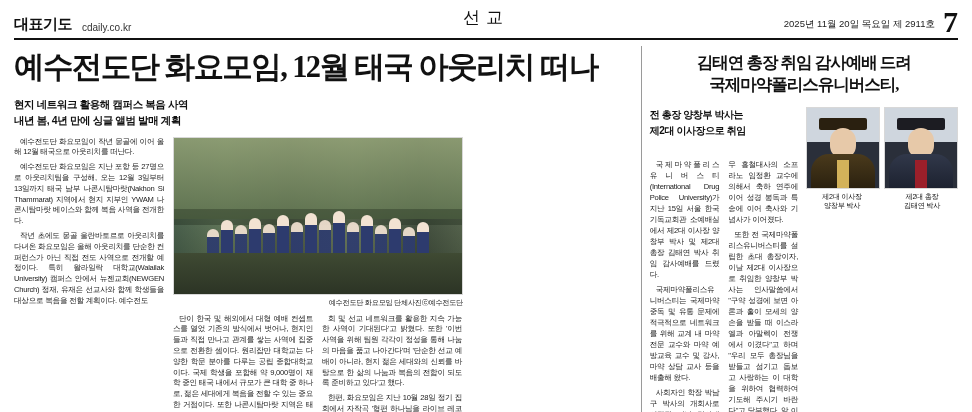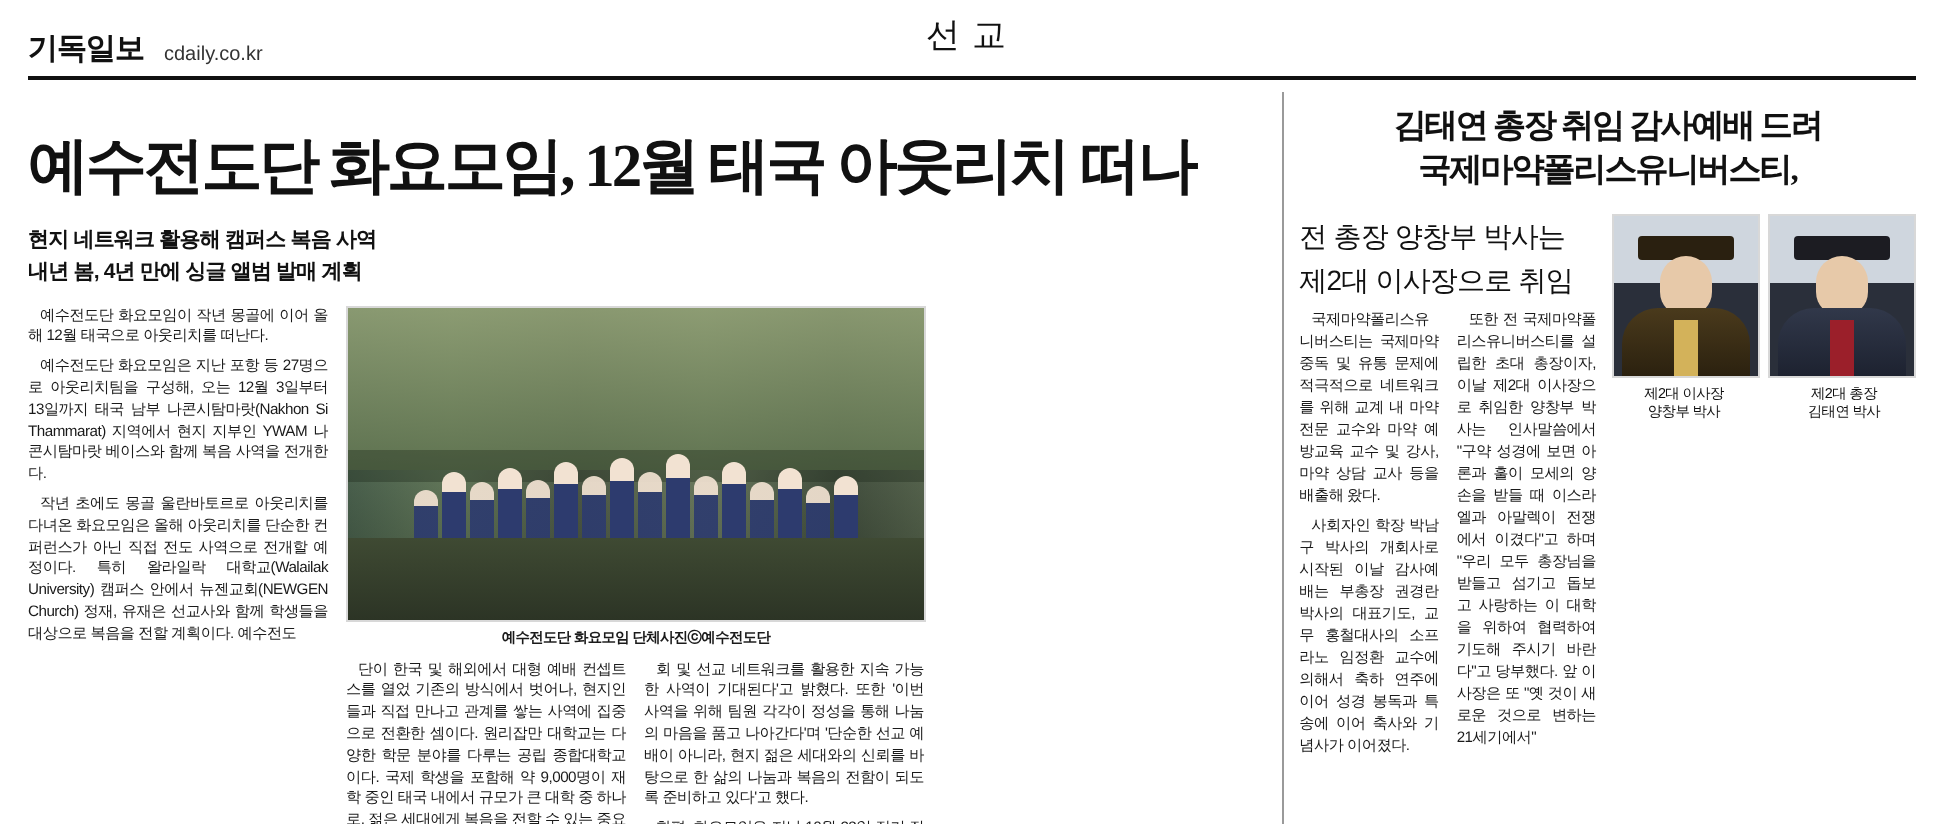--- a/index.html
+++ b/index.html
@@ -73,21 +73,21 @@
     margin: 0 8px 0 0;
   }
   .col-side { width: 311px; }
   
   .headline {
     font-family: "Liberation Serif", serif;
     font-weight: bold;
     font-size: 30.5px;
     letter-spacing: -1.6px;
     line-height: 1.12;
-    margin: 20px 0 12px 0;
+    margin: 4px 0 12px 0;
   }
   .subdeck {
     font-size: 10.5px;
     font-weight: bold;
     line-height: 1.55;
     letter-spacing: -0.4px;
     margin-bottom: 8px;
   }
   .subdeck div { white-space: nowrap; }
   
@@ -134,46 +134,45 @@
     width: 12px;
     background: linear-gradient(180deg, #f2e2d2 0 22%, #2d3b6e 22% 100%);
     border-radius: 6px 6px 1px 1px;
   }
   .photo .person.r2 { opacity: 0.92; }
   .photo-caption {
     font-size: 7.2px;
     margin-top: 3px;
     letter-spacing: -0.3px;
     display: flex;
-    justify-content: center;
+    justify-content: flex-end;
     color: #1a1a1a;
-    font-weight: bold;
   }
   .photo-under {
     margin-top: 6px;
     display: flex;
     gap: 9px;
   }
   .photo-under .text-col { width: 140px; }
   
   .side-headline {
     font-family: "Liberation Serif", serif;
     font-weight: bold;
     font-size: 16.5px;
     letter-spacing: -1px;
     line-height: 1.35;
     text-align: center;
     margin: 6px 0 10px 0;
   }
   .side-deck {
-    font-size: 14px;
-    font-weight: normal;
+    font-size: 10px;
+    font-weight: bold;
     line-height: 1.6;
     letter-spacing: -0.4px;
-    margin-bottom: 3px;
+    margin-bottom: 20px;
   }
   .side-photos {
     float: right;
     width: 152px;
     margin: 0 0 4px 8px;
   }
   .portraits { display: flex; gap: 4px; }
   .portrait {
     width: 74px;
     height: 82px;
@@ -230,24 +229,28 @@
     clear: none;
   }
 </style>
 </head>
 <body>
 
 <div class="page">
 
   <div class="masthead">
     <div class="mast-left">
-      <span class="paper-name">기독일보</span>
+      <span class="paper-name">대표기도</span>
       <span class="paper-url">cdaily.co.kr</span>
     </div>
     <div class="mast-center">선교</div>
+    <div class="mast-right">
+      <span class="mast-date">2025년 11월 20일 목요일 제 2911호</span>
+      <span class="page-num">7</span>
+    </div>
   </div>
   <div class="rule-top"></div>
 
   <div class="body-grid">
 
     <div class="col-main">
       <div class="headline">예수전도단 화요모임, 12월 태국 아웃리치 떠나</div>
 
       <div class="subdeck">
         <div>현지 네트워크 활용해 캠퍼스 복음 사역</div>
@@ -341,20 +344,21 @@
           </div>
         </div>
       </div>
 
       <div class="side-deck">
         <div>전 총장 양창부 박사는</div>
         <div>제2대 이사장으로 취임</div>
       </div>
 
       <div class="side-body side-cols">
+        <p>국 제 마 약 폴 리 스 유 니 버 스 티 (International Drug Police University)가 지난 15일 서울 한국기독교회관 소예배실에서 제2대 이사장 양창부 박사 및 제2대 총장 김태연 박사 취임 감사예배를 드렸다.</p>
         <p>국제마약폴리스유니버스티는 국제마약 중독 및 유통 문제에 적극적으로 네트워크를 위해 교계 내 마약 전문 교수와 마약 예방교육 교수 및 강사, 마약 상담 교사 등을 배출해 왔다.</p>
         <p>사회자인 학장 박남구 박사의 개회사로 시작된 이날 감사예배는 부총장 권경란 박사의 대표기도, 교무 홍철대사의 소프라노 임정환 교수에 의해서 축하 연주에 이어 성경 봉독과 특송에 이어 축사와 기념사가 이어졌다.</p>
         <p>또한 전 국제마약폴리스유니버스티를 설립한 초대 총장이자, 이날 제2대 이사장으로 취임한 양창부 박사는 인사말씀에서 "구약 성경에 보면 아론과 훌이 모세의 양손을 받들 때 이스라엘과 아말렉이 전쟁에서 이겼다"고 하며 "우리 모두 총장님을 받들고 섬기고 돕보고 사랑하는 이 대학을 위하여 협력하여 기도해 주시기 바란다"고 당부했다. 앞 이사장은 또 "옛 것이 새로운 것으로 변하는 21세기에서"</p>
       </div>
     </div>
 
   </div>
 </div>
 
 </body></html>

